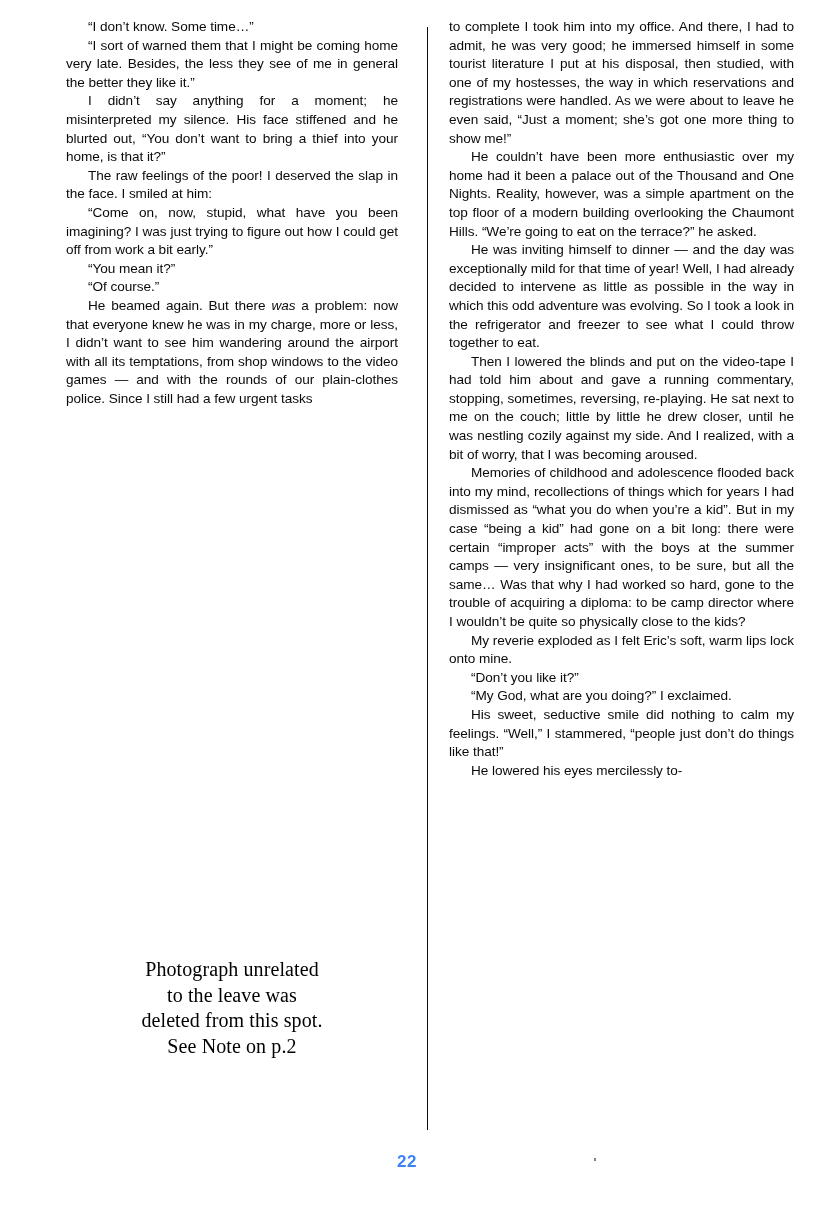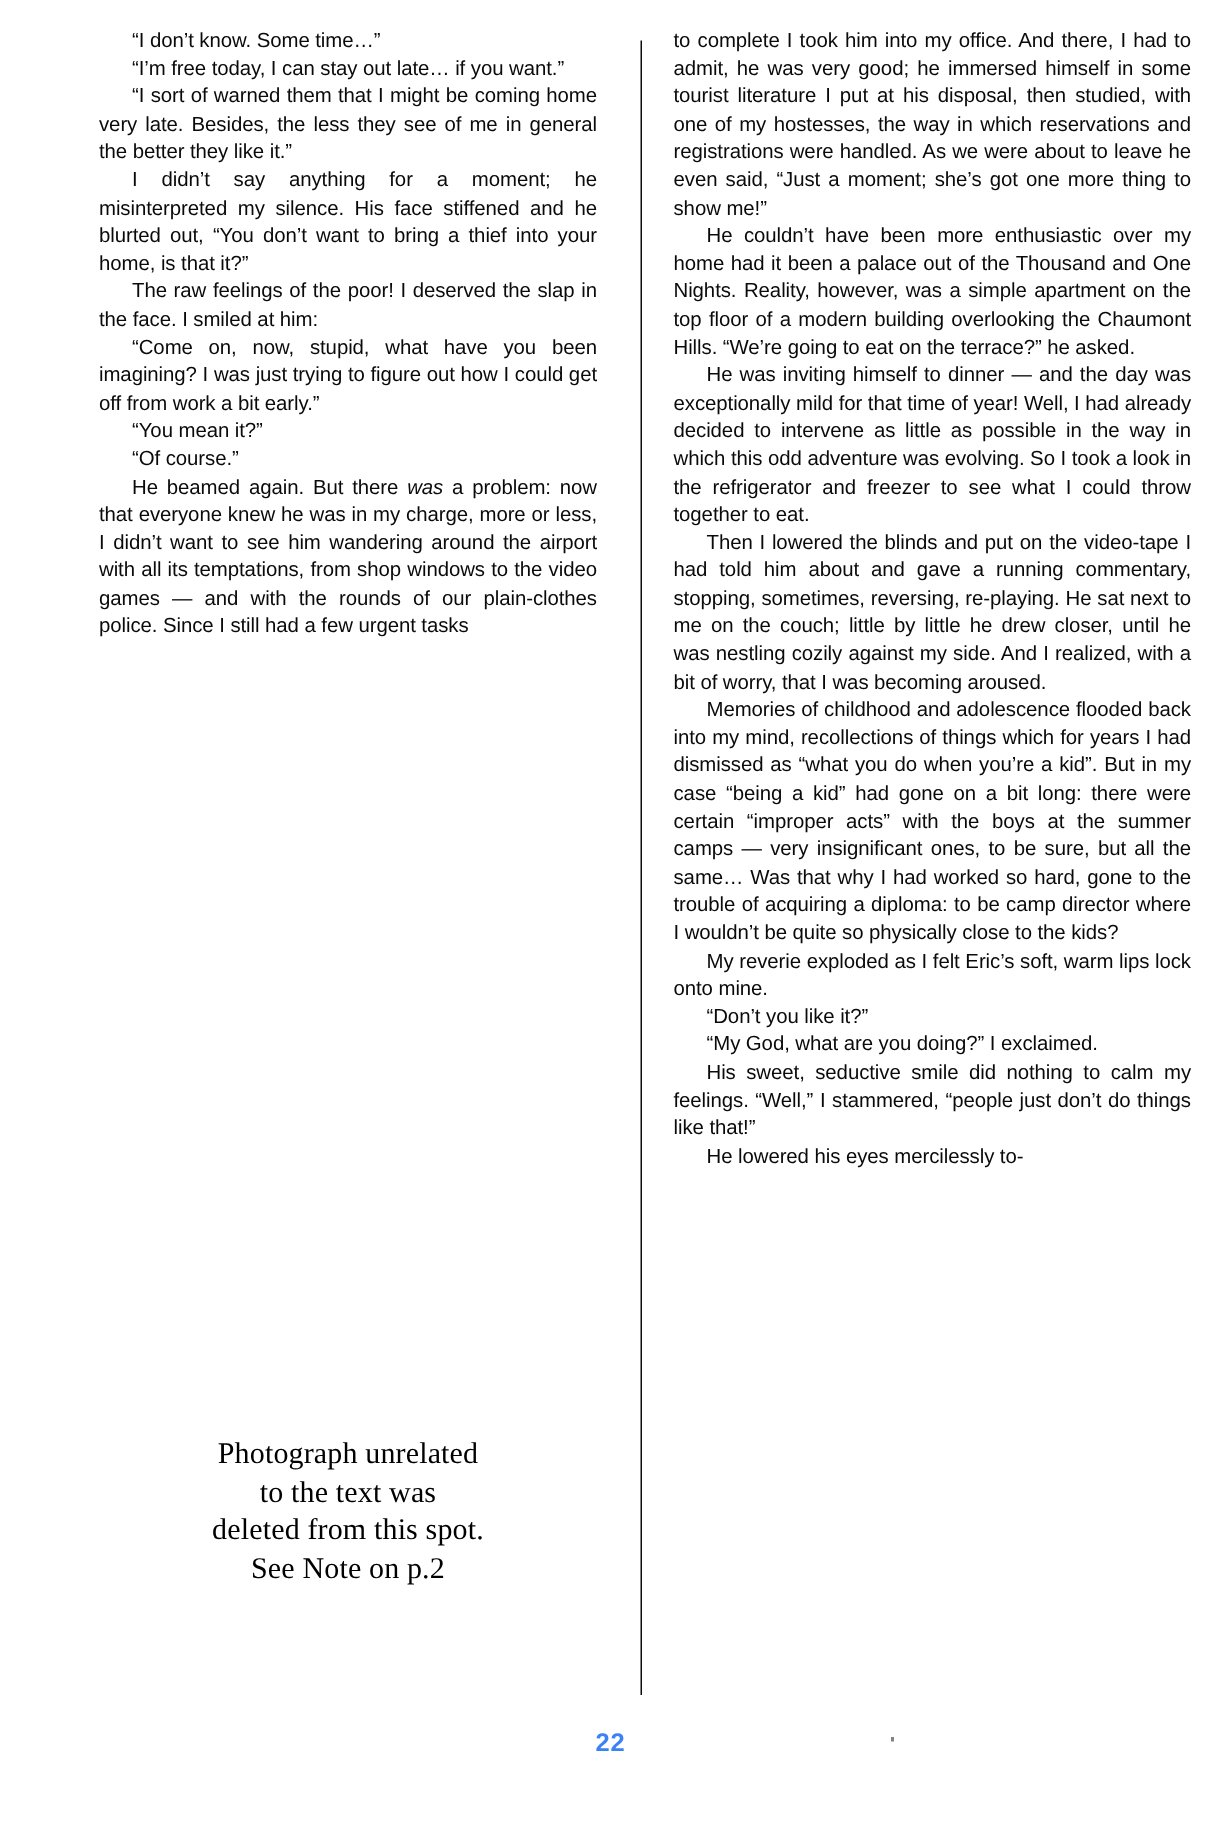--- a/index.html
+++ b/index.html
@@ -132,35 +132,34 @@
 </style>
 </head>
 <body>
 
 <div id="page">
 
   <div class="column-rule"></div>
 
   <div class="column column-left">
     <p class="para">“I don’t know. Some time…”</p>
-    <p class="para">“I’m free today, I can stay out late… if you want.”</p>
     <p class="para">“I sort of warned them that I might be coming home very late. Besides, the less they see of me in general the better they like it.”</p>
     <p class="para">I didn’t say anything for a moment; he misinterpreted my silence. His face stiffened and he blurted out, “You don’t want to bring a thief into your home, is that it?”</p>
     <p class="para">The raw feelings of the poor! I deserved the slap in the face. I smiled at him:</p>
     <p class="para">“Come on, now, stupid, what have you been imagining? I was just trying to figure out how I could get off from work a bit early.”</p>
     <p class="para">“You mean it?”</p>
     <p class="para">“Of course.”</p>
     <p class="para"><span>He beamed again. But there </span><em class="italic-word">was</em><span> a problem: now that everyone knew he was in my charge, more or less, I didn’t want to see him wandering around the airport with all its temptations, from shop windows to the video games — and with the rounds of our plain-clothes police. Since I still had a few urgent tasks</span></p>
   </div>
 
   <div class="photo-gap"></div>
 
   <div class="editor-note">
     <span class="note-line">Photograph unrelated</span>
-    <span class="note-line">to the text was</span>
+    <span class="note-line">to the leave was</span>
     <span class="note-line">deleted from this spot.</span>
     <span class="note-line">See Note on p.2</span>
   </div>
 
   <div class="column column-right">
     <p class="para no-indent">to complete I took him into my office. And there, I had to admit, he was very good; he immersed himself in some tourist literature I put at his disposal, then studied, with one of my hostesses, the way in which reservations and registrations were handled. As we were about to leave he even said, “Just a moment; she’s got one more thing to show me!”</p>
     <p class="para">He couldn’t have been more enthusiastic over my home had it been a palace out of the Thousand and One Nights. Reality, however, was a simple apartment on the top floor of a modern building overlooking the Chaumont Hills. “We’re going to eat on the terrace?” he asked.</p>
     <p class="para">He was inviting himself to dinner — and the day was exceptionally mild for that time of year! Well, I had already decided to intervene as little as possible in the way in which this odd adventure was evolving. So I took a look in the refrigerator and freezer to see what I could throw together to eat.</p>
     <p class="para">Then I lowered the blinds and put on the video-tape I had told him about and gave a running commentary, stopping, sometimes, reversing, re-playing. He sat next to me on the couch; little by little he drew closer, until he was nestling cozily against my side. And I realized, with a bit of worry, that I was becoming aroused.</p>
     <p class="para">Memories of childhood and adolescence flooded back into my mind, recollections of things which for years I had dismissed as “what you do when you’re a kid”. But in my case “being a kid” had gone on a bit long: there were certain “improper acts” with the boys at the summer camps — very insignificant ones, to be sure, but all the same… Was that why I had worked so hard, gone to the trouble of acquiring a diploma: to be camp director where I wouldn’t be quite so physically close to the kids?</p>

